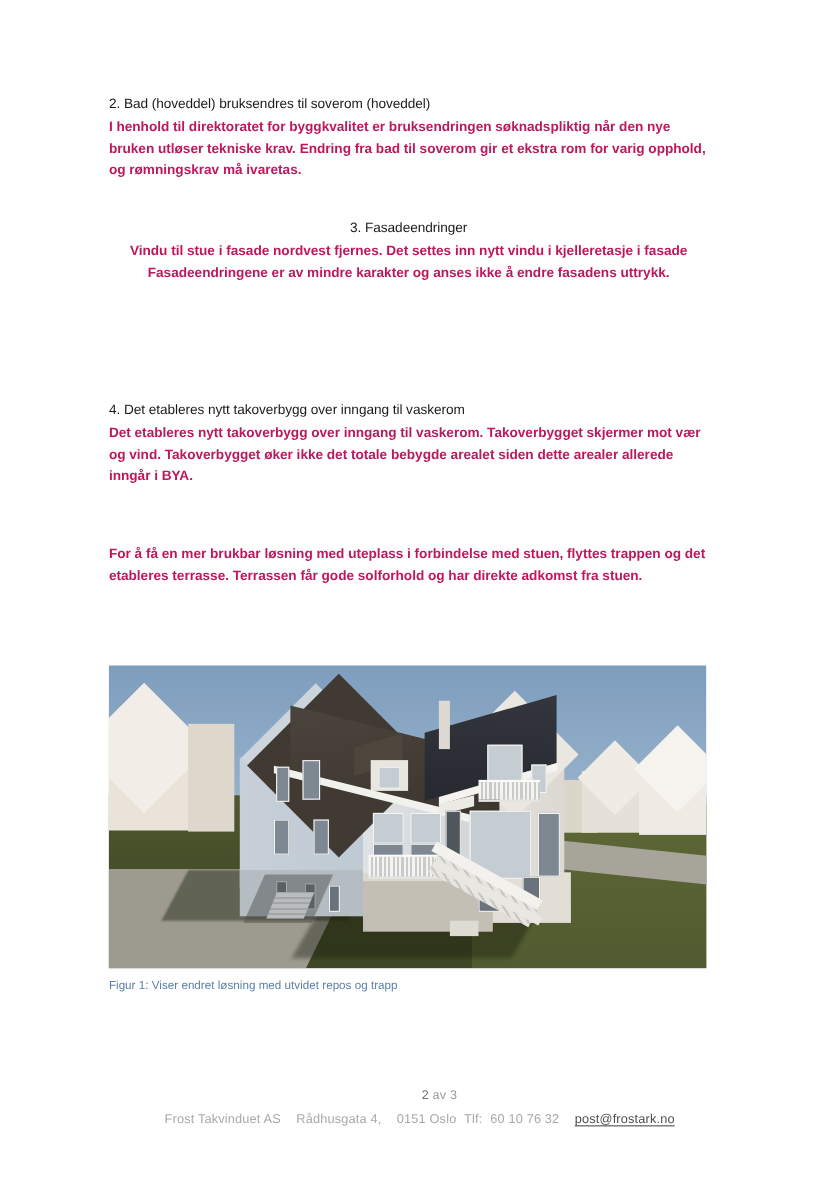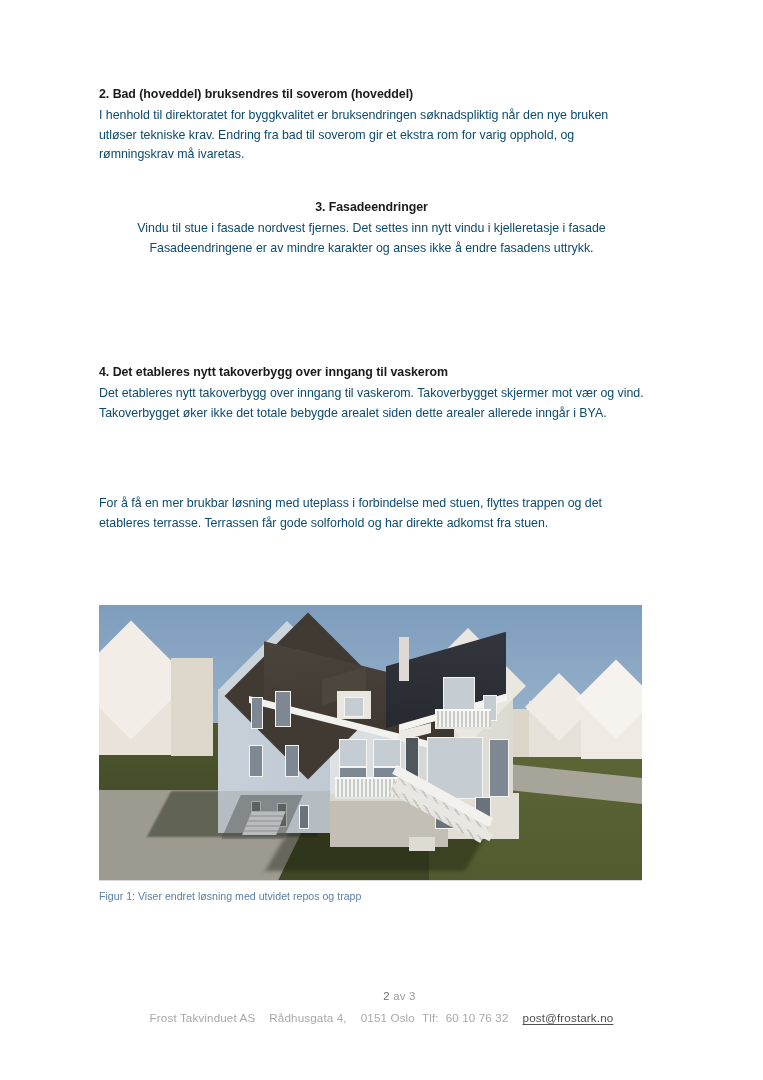--- a/index.html
+++ b/index.html
@@ -28,33 +28,34 @@
     position: absolute;
     left: 99px;
     top: 86px;
     width: 545px;
   }
 
   .section { margin: 0 0 30px 0; }
 
   h2.sec-title {
     font-size: 12.4px;
-    font-weight: bold;
+    font-weight: normal;
     color: #1a1a1a;
     margin: 0 0 2px 0;
     letter-spacing: -0.05px;
     line-height: 1.45;
   }
 
   p.body {
     font-size: 12.4px;
-    color: #0c4a6e;
+    color: #be185d;
     margin: 0;
     line-height: 1.58;
     letter-spacing: -0.02px;
+    font-weight: bold;
   }
   p.body + p.body { margin-top: 14px; }
 
   
   #sec2 { position: absolute; left: 0; top: 0;   width: 545px; }
   #sec3 { position: absolute; left: 0; top: 113px; width: 545px; text-align: center; }
   #sec4 { position: absolute; left: 0; top: 278px; width: 545px; }
   #sec5 { position: absolute; left: 0; top: 408px; width: 545px; }
 
   

